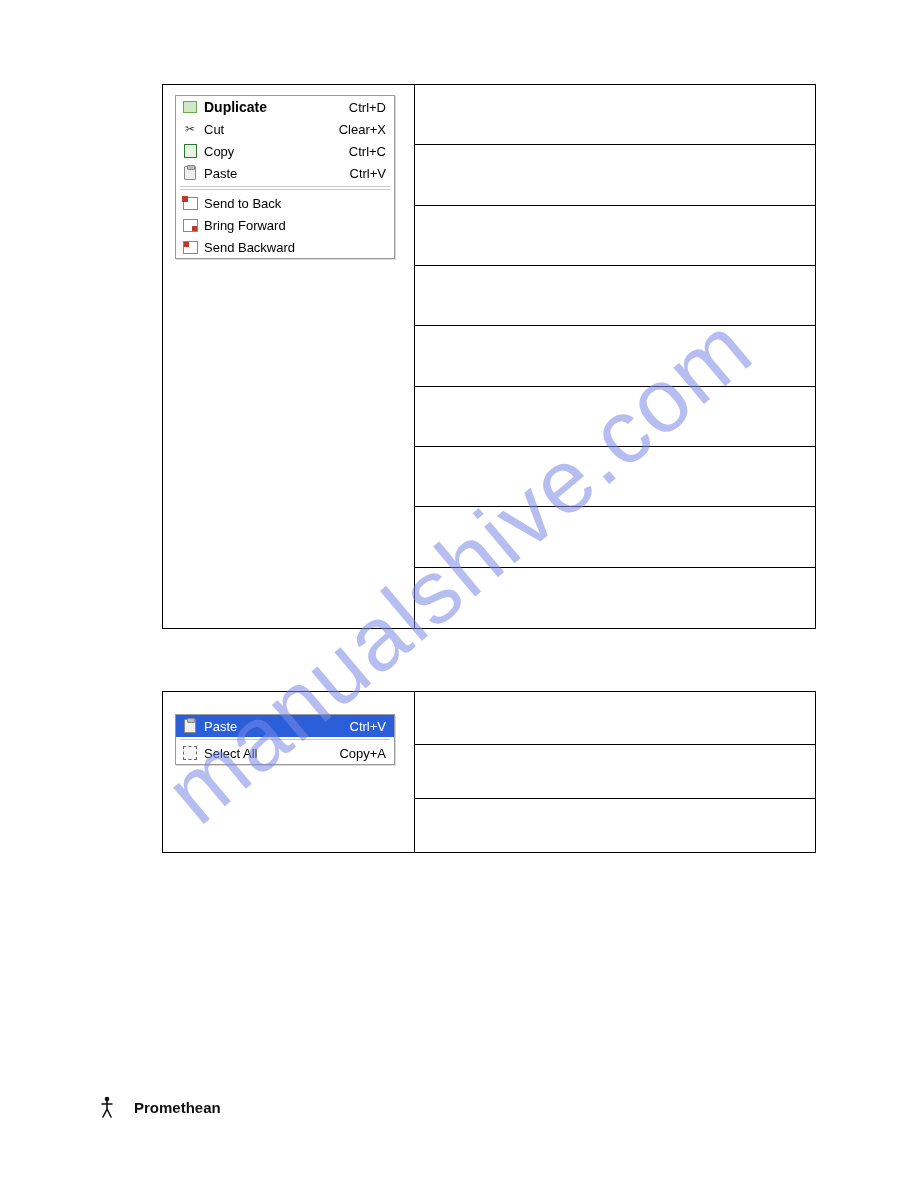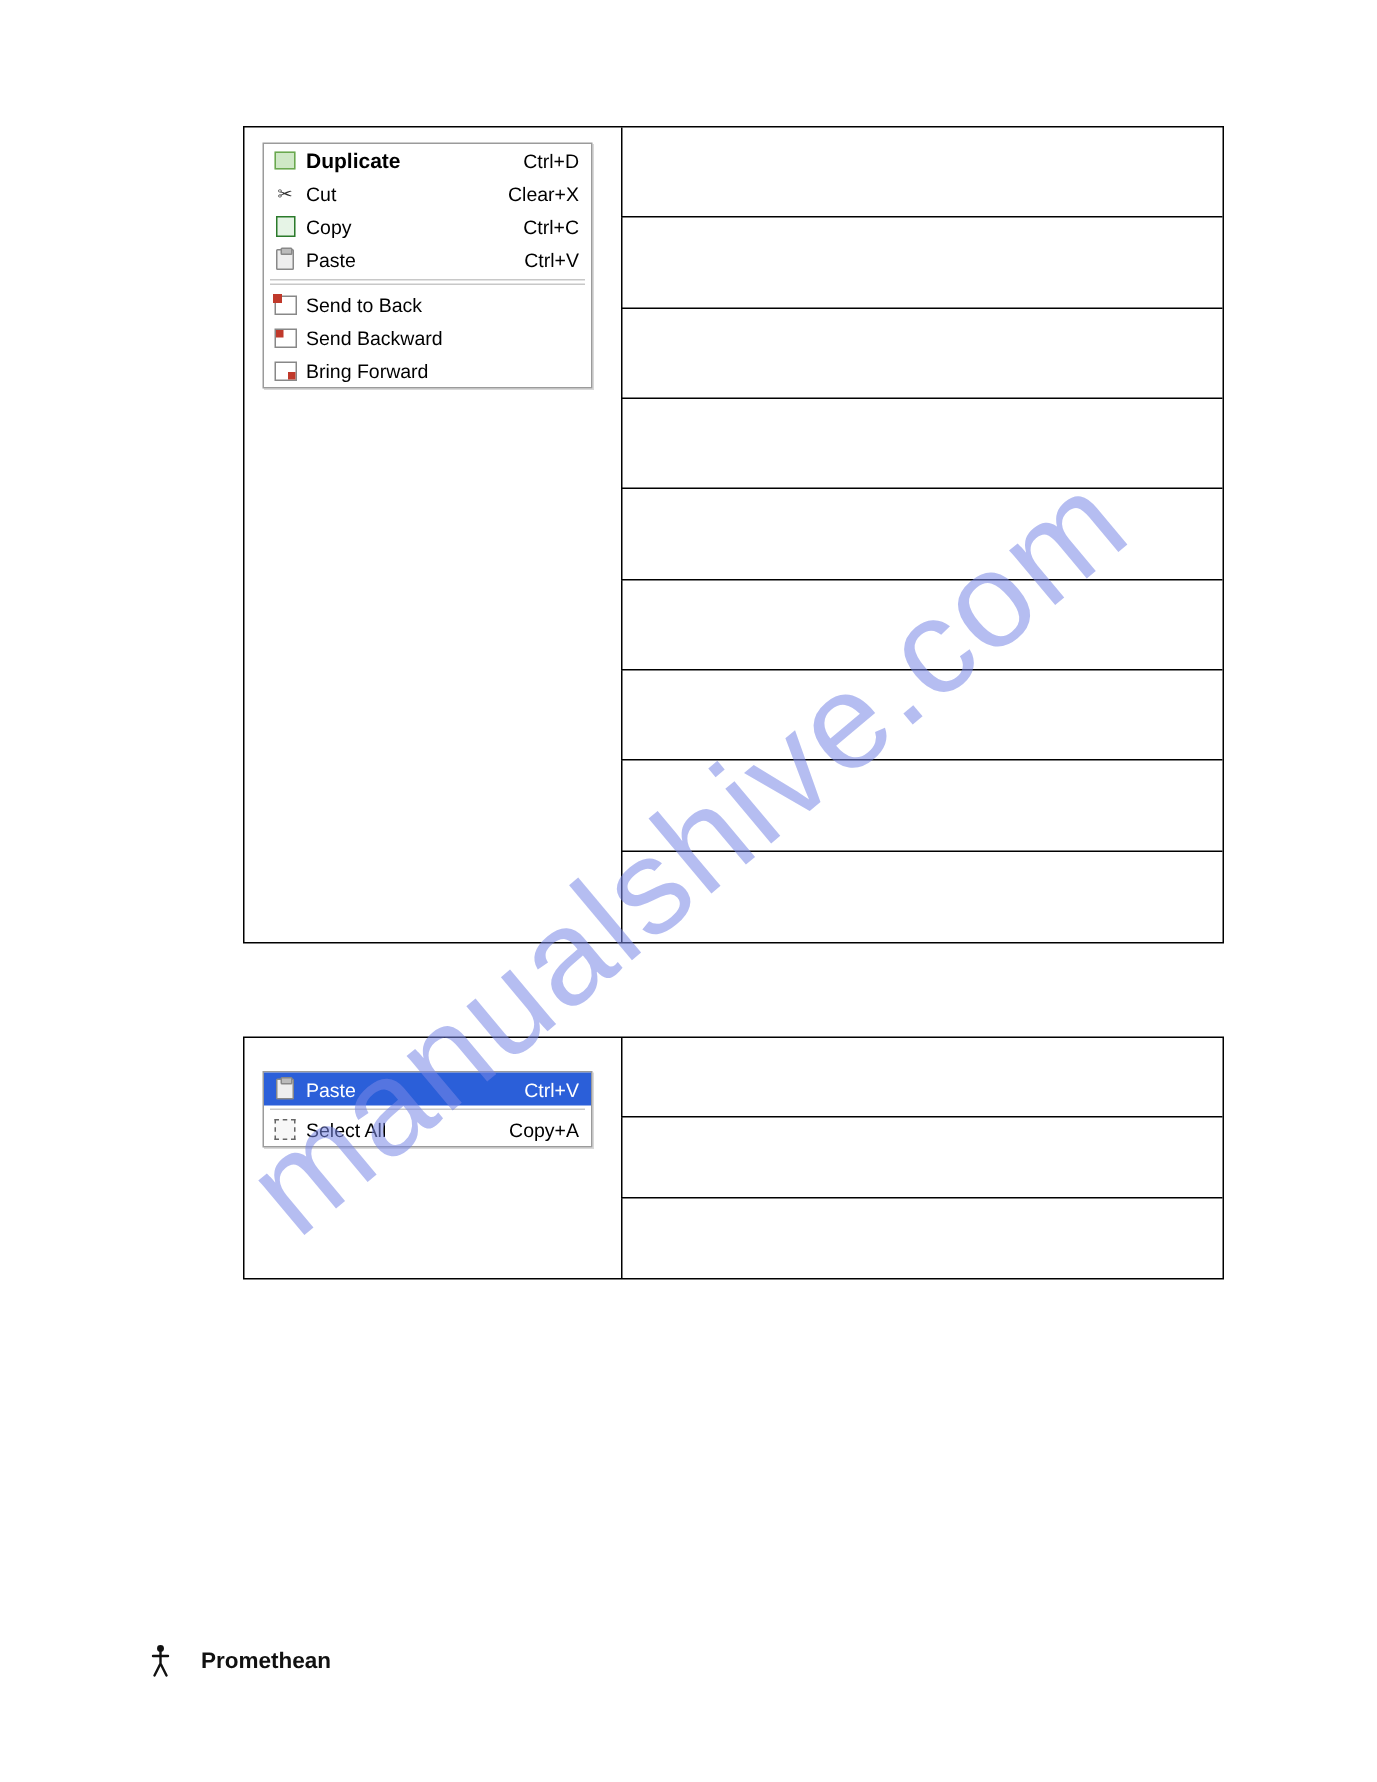--- a/index.html
+++ b/index.html
@@ -98,30 +98,30 @@
         <div class="sep"></div>
         <div class="item">
           <span class="icon">
               <span class="ic-back"></span>
             </span>
           <span class="label">Send to Back</span>
           <span class="shortcut"></span>
         </div>
         <div class="item">
           <span class="icon">
-              <span class="ic-bwd"></span>
+              <span class="ic-fwd"></span>
             </span>
-          <span class="label">Send Backward</span>
+          <span class="label">Bring Forward</span>
           <span class="shortcut"></span>
         </div>
         <div class="item">
           <span class="icon">
-              <span class="ic-fwd"></span>
+              <span class="ic-bwd"></span>
             </span>
-          <span class="label">Bring Forward</span>
+          <span class="label">Send Backward</span>
           <span class="shortcut"></span>
         </div>
       </div>
     </div>
     <div class="right-cells">
       <div class="row"></div>
       <div class="row"></div>
       <div class="row"></div>
       <div class="row"></div>
       <div class="row"></div>

